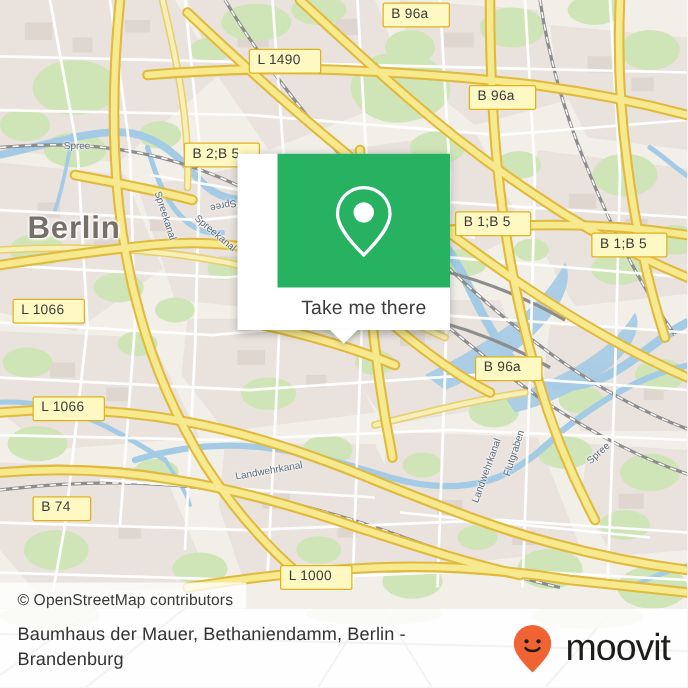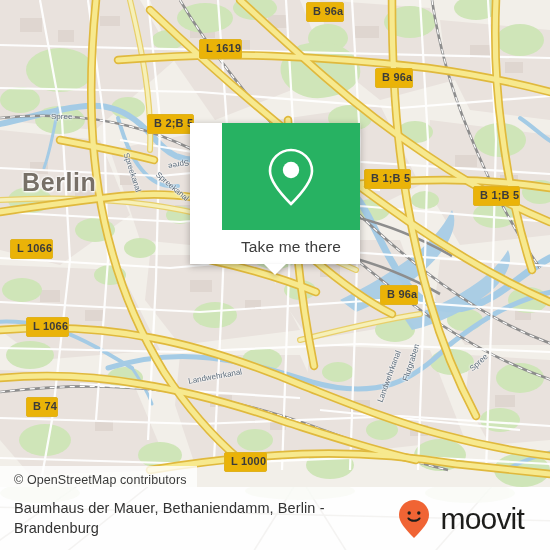--- a/index.html
+++ b/index.html
@@ -43,28 +43,28 @@
     font-size: 8px;
     color: #5b6b7a;
     white-space: nowrap;
     text-shadow: 0 0 2px #fff, 0 0 2px #fff, 0 0 3px #fff;
     pointer-events: none;
   }
 
   
   .shield {
     position: absolute;
-    background: #eab308;
+    background: #fef9c3;
     border: 1.6px solid #e0b21e;
     border-radius: 2px;
     color: #3b3b3b;
     font-size: 11px;
-    font-weight: bold;
+    font-weight: normal;
     line-height: 1;
-    padding: 3px 0 4px 6px;
+    padding: 3px 16px 4px 6px;
     white-space: nowrap;
     box-sizing: border-box;
     letter-spacing: 0.2px;
   }
 
   
   #attribution {
     position: absolute;
     left: 0;
     top: 466px;
@@ -127,21 +127,21 @@
     position: absolute;
     left: 0;
     top: 487px;
     width: 550px;
     height: 63px;
     box-sizing: border-box;
     background: rgba(255,255,255,0.93);
     display: flex;
     align-items: center;
     justify-content: space-between;
-    padding: 0 26px 0 14px;
+    padding: 0 14px 0 14px;
     overflow: hidden;
   }
   #footer-bg {
     position: absolute;
     left: 0; top: 0; width: 550px; height: 63px;
     opacity: 0.14;
     pointer-events: none;
   }
   #footer-title {
     position: relative;
@@ -442,21 +442,21 @@
     <div class="water-label" style="left:51px;  top:112px; transform:rotate(0deg);">Spree</div>
     <div class="water-label" style="left:112px; top:168px; transform:rotate(72deg);">Spreekanal</div>
     <div class="water-label" style="left:168px; top:160px; transform:rotate(168deg);">Spree</div>
     <div class="water-label" style="left:152px; top:182px; transform:rotate(40deg);">Spreekanal</div>
     <div class="water-label" style="left:188px; top:372px; transform:rotate(-10deg);">Landwehrkanal</div>
     <div class="water-label" style="left:362px; top:372px; transform:rotate(-70deg);">Landwehrkanal</div>
     <div class="water-label" style="left:392px; top:358px; transform:rotate(-72deg);">Flutgraben</div>
     <div class="water-label" style="left:468px; top:358px; transform:rotate(-42deg);">Spree</div>
 
     <div class="shield" style="left:306px; top:2px;">B 96a</div>
-    <div class="shield" style="left:199px; top:39px;">L 1619</div>
+    <div class="shield" style="left:199px; top:39px;">L 1490</div>
     <div class="shield" style="left:375px; top:68px;">B 96a</div>
     <div class="shield" style="left:147px; top:114px;">B 2;B 5</div>
     <div class="shield" style="left:364px; top:169px;">B 1;B 5</div>
     <div class="shield" style="left:473px; top:186px;">B 1;B 5</div>
     <div class="shield" style="left:10px;  top:239px;">L 1066</div>
     <div class="shield" style="left:380px; top:285px;">B 96a</div>
     <div class="shield" style="left:26px;  top:317px;">L 1066</div>
     <div class="shield" style="left:26px;  top:397px;">B 74</div>
     <div class="shield" style="left:224px; top:452px;">L 1000</div>
 

